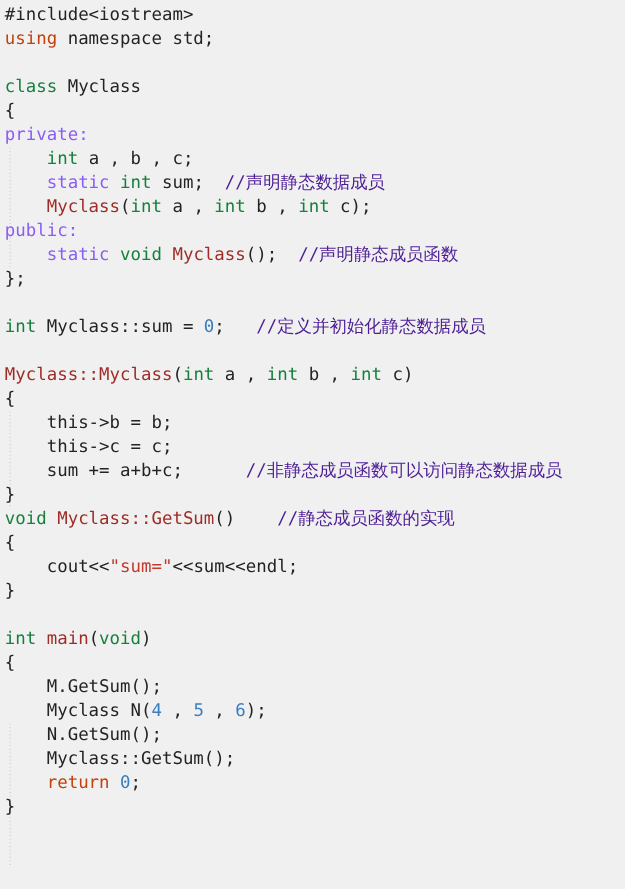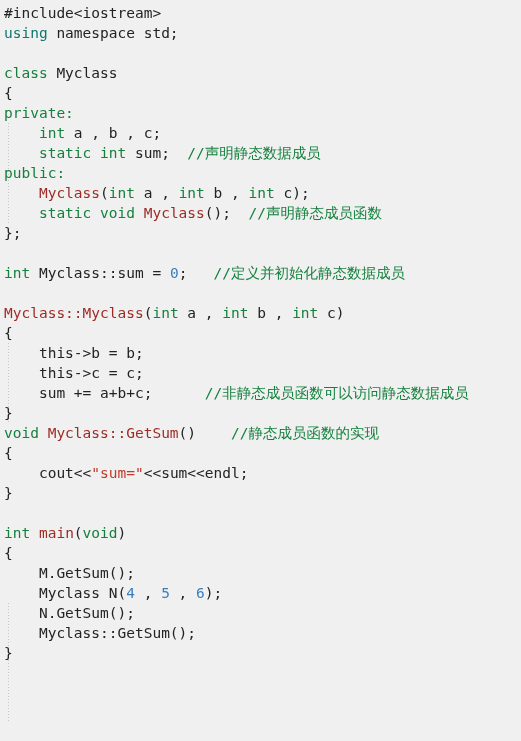--- a/index.html
+++ b/index.html
@@ -38,48 +38,48 @@
     left: 8px;
     background-image: linear-gradient(to bottom, #c6c6c6 0, #c6c6c6 1px, transparent 1px, transparent 3px);
     background-size: 1px 3px;
     background-repeat: repeat-y;
     z-index: 0;
   }
   .code-line span { position: relative; z-index: 1; }
 
   
   .t-plain   { color: #232323; }
-  .t-kw      { color: #0f766e; }   
-  .t-kw2     { color: #15803d; }   
+  .t-kw      { color: #c2410c; }   
+  .t-kw2     { color: #8b5cf6; }   
   .t-type    { color: #15803d; }   
   .t-fn      { color: #9e2b25; }   
   .t-num     { color: #3a7ebf; }
   .t-str     { color: #c0392b; }
-  .t-cmt     { color: #15803d; }
+  .t-cmt     { color: #4c1d95; }
 </style>
 </head>
 <body>
 
 <div id="code-view">
   <div id="guides">
       <div class="guide" style="top: 123px; height: 100px;"></div>
       <div class="guide" style="top: 343px; height: 80px;"></div>
       <div class="guide" style="top: 603px; height: 120px;"></div>
     </div>
   <div id="code-body">
       <div class="code-line"><span class="t-plain">#include&lt;iostream&gt;</span></div>
       <div class="code-line"><span class="t-kw">using</span><span class="t-plain"> namespace std;</span></div>
       <div class="code-line"><span class="t-plain"></span></div>
       <div class="code-line"><span class="t-type">class</span><span class="t-plain"> Myclass</span></div>
       <div class="code-line"><span class="t-plain">{</span></div>
       <div class="code-line"><span class="t-kw2">private:</span></div>
       <div class="code-line"><span class="t-plain">    </span><span class="t-type">int</span><span class="t-plain"> a , b , c;</span></div>
       <div class="code-line"><span class="t-plain">    </span><span class="t-kw2">static</span><span class="t-plain"> </span><span class="t-type">int</span><span class="t-plain"> sum;  </span><span class="t-cmt">//声明静态数据成员</span></div>
+      <div class="code-line"><span class="t-plain">    </span><span class="t-fn">Myclass</span><span class="t-plain">(</span><span class="t-type">int</span><span class="t-plain"> a , </span><span class="t-type">int</span><span class="t-plain"> b , </span><span class="t-type">int</span><span class="t-plain"> c);</span></div>
       <div class="code-line"><span class="t-kw2">public:</span></div>
-      <div class="code-line"><span class="t-plain">    </span><span class="t-fn">Myclass</span><span class="t-plain">(</span><span class="t-type">int</span><span class="t-plain"> a , </span><span class="t-type">int</span><span class="t-plain"> b , </span><span class="t-type">int</span><span class="t-plain"> c);</span></div>
       <div class="code-line"><span class="t-plain">    </span><span class="t-kw2">static</span><span class="t-plain"> </span><span class="t-type">void</span><span class="t-plain"> </span><span class="t-fn">Myclass</span><span class="t-plain">();  </span><span class="t-cmt">//声明静态成员函数</span></div>
       <div class="code-line"><span class="t-plain">};</span></div>
       <div class="code-line"><span class="t-plain"></span></div>
       <div class="code-line"><span class="t-type">int</span><span class="t-plain"> Myclass::sum = </span><span class="t-num">0</span><span class="t-plain">;   </span><span class="t-cmt">//定义并初始化静态数据成员</span></div>
       <div class="code-line"><span class="t-plain"></span></div>
       <div class="code-line"><span class="t-fn">Myclass::Myclass</span><span class="t-plain">(</span><span class="t-type">int</span><span class="t-plain"> a , </span><span class="t-type">int</span><span class="t-plain"> b , </span><span class="t-type">int</span><span class="t-plain"> c)</span></div>
       <div class="code-line"><span class="t-plain">{</span></div>
       <div class="code-line"><span class="t-plain">    this-&gt;b = b;</span></div>
       <div class="code-line"><span class="t-plain">    this-&gt;c = c;</span></div>
       <div class="code-line"><span class="t-plain">    sum += a+b+c;      </span><span class="t-cmt">//非静态成员函数可以访问静态数据成员</span></div>
@@ -88,15 +88,16 @@
       <div class="code-line"><span class="t-plain">{</span></div>
       <div class="code-line"><span class="t-plain">    cout&lt;&lt;</span><span class="t-str">"sum="</span><span class="t-plain">&lt;&lt;sum&lt;&lt;endl;</span></div>
       <div class="code-line"><span class="t-plain">}</span></div>
       <div class="code-line"><span class="t-plain"></span></div>
       <div class="code-line"><span class="t-type">int</span><span class="t-plain"> </span><span class="t-fn">main</span><span class="t-plain">(</span><span class="t-type">void</span><span class="t-plain">)</span></div>
       <div class="code-line"><span class="t-plain">{</span></div>
       <div class="code-line"><span class="t-plain">    M.GetSum();</span></div>
       <div class="code-line"><span class="t-plain">    Myclass N(</span><span class="t-num">4</span><span class="t-plain"> , </span><span class="t-num">5</span><span class="t-plain"> , </span><span class="t-num">6</span><span class="t-plain">);</span></div>
       <div class="code-line"><span class="t-plain">    N.GetSum();</span></div>
       <div class="code-line"><span class="t-plain">    Myclass::GetSum();</span></div>
+      <div class="code-line"><span class="t-plain">    </span><span class="t-kw">return</span><span class="t-plain"> </span><span class="t-num">0</span><span class="t-plain">;</span></div>
       <div class="code-line"><span class="t-plain">}</span></div>
     </div>
 </div>
 
 </body></html>

